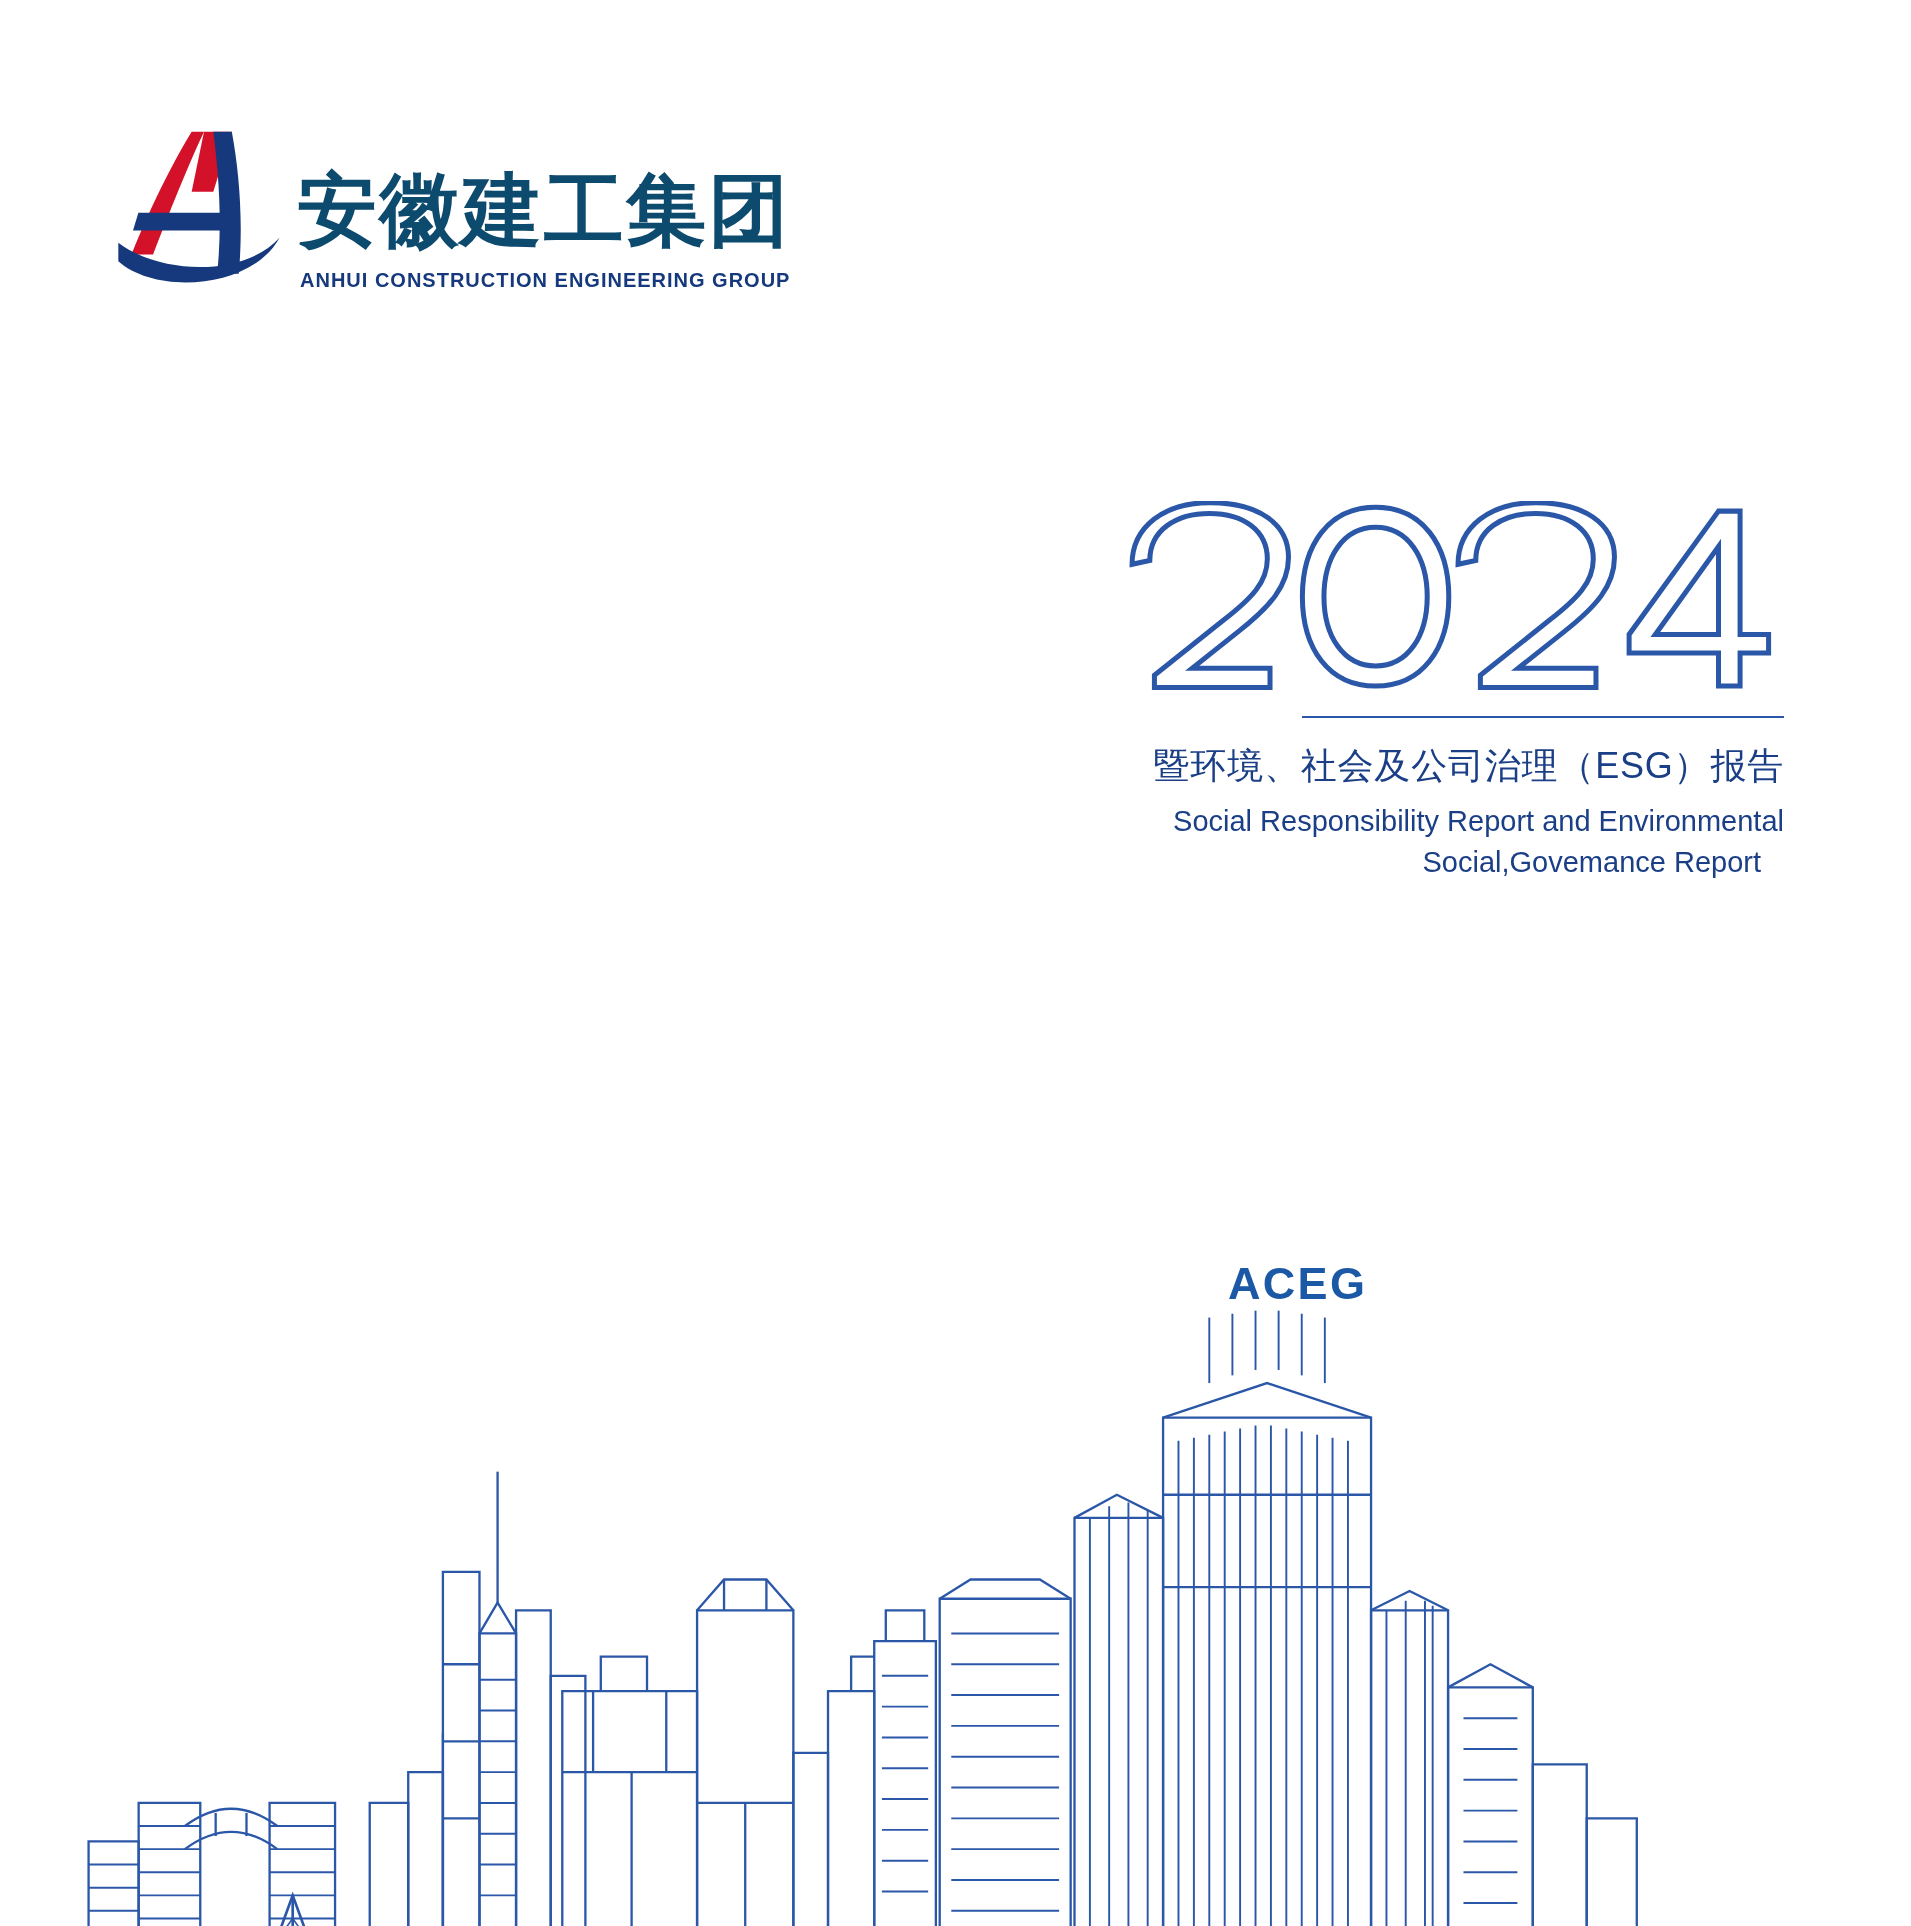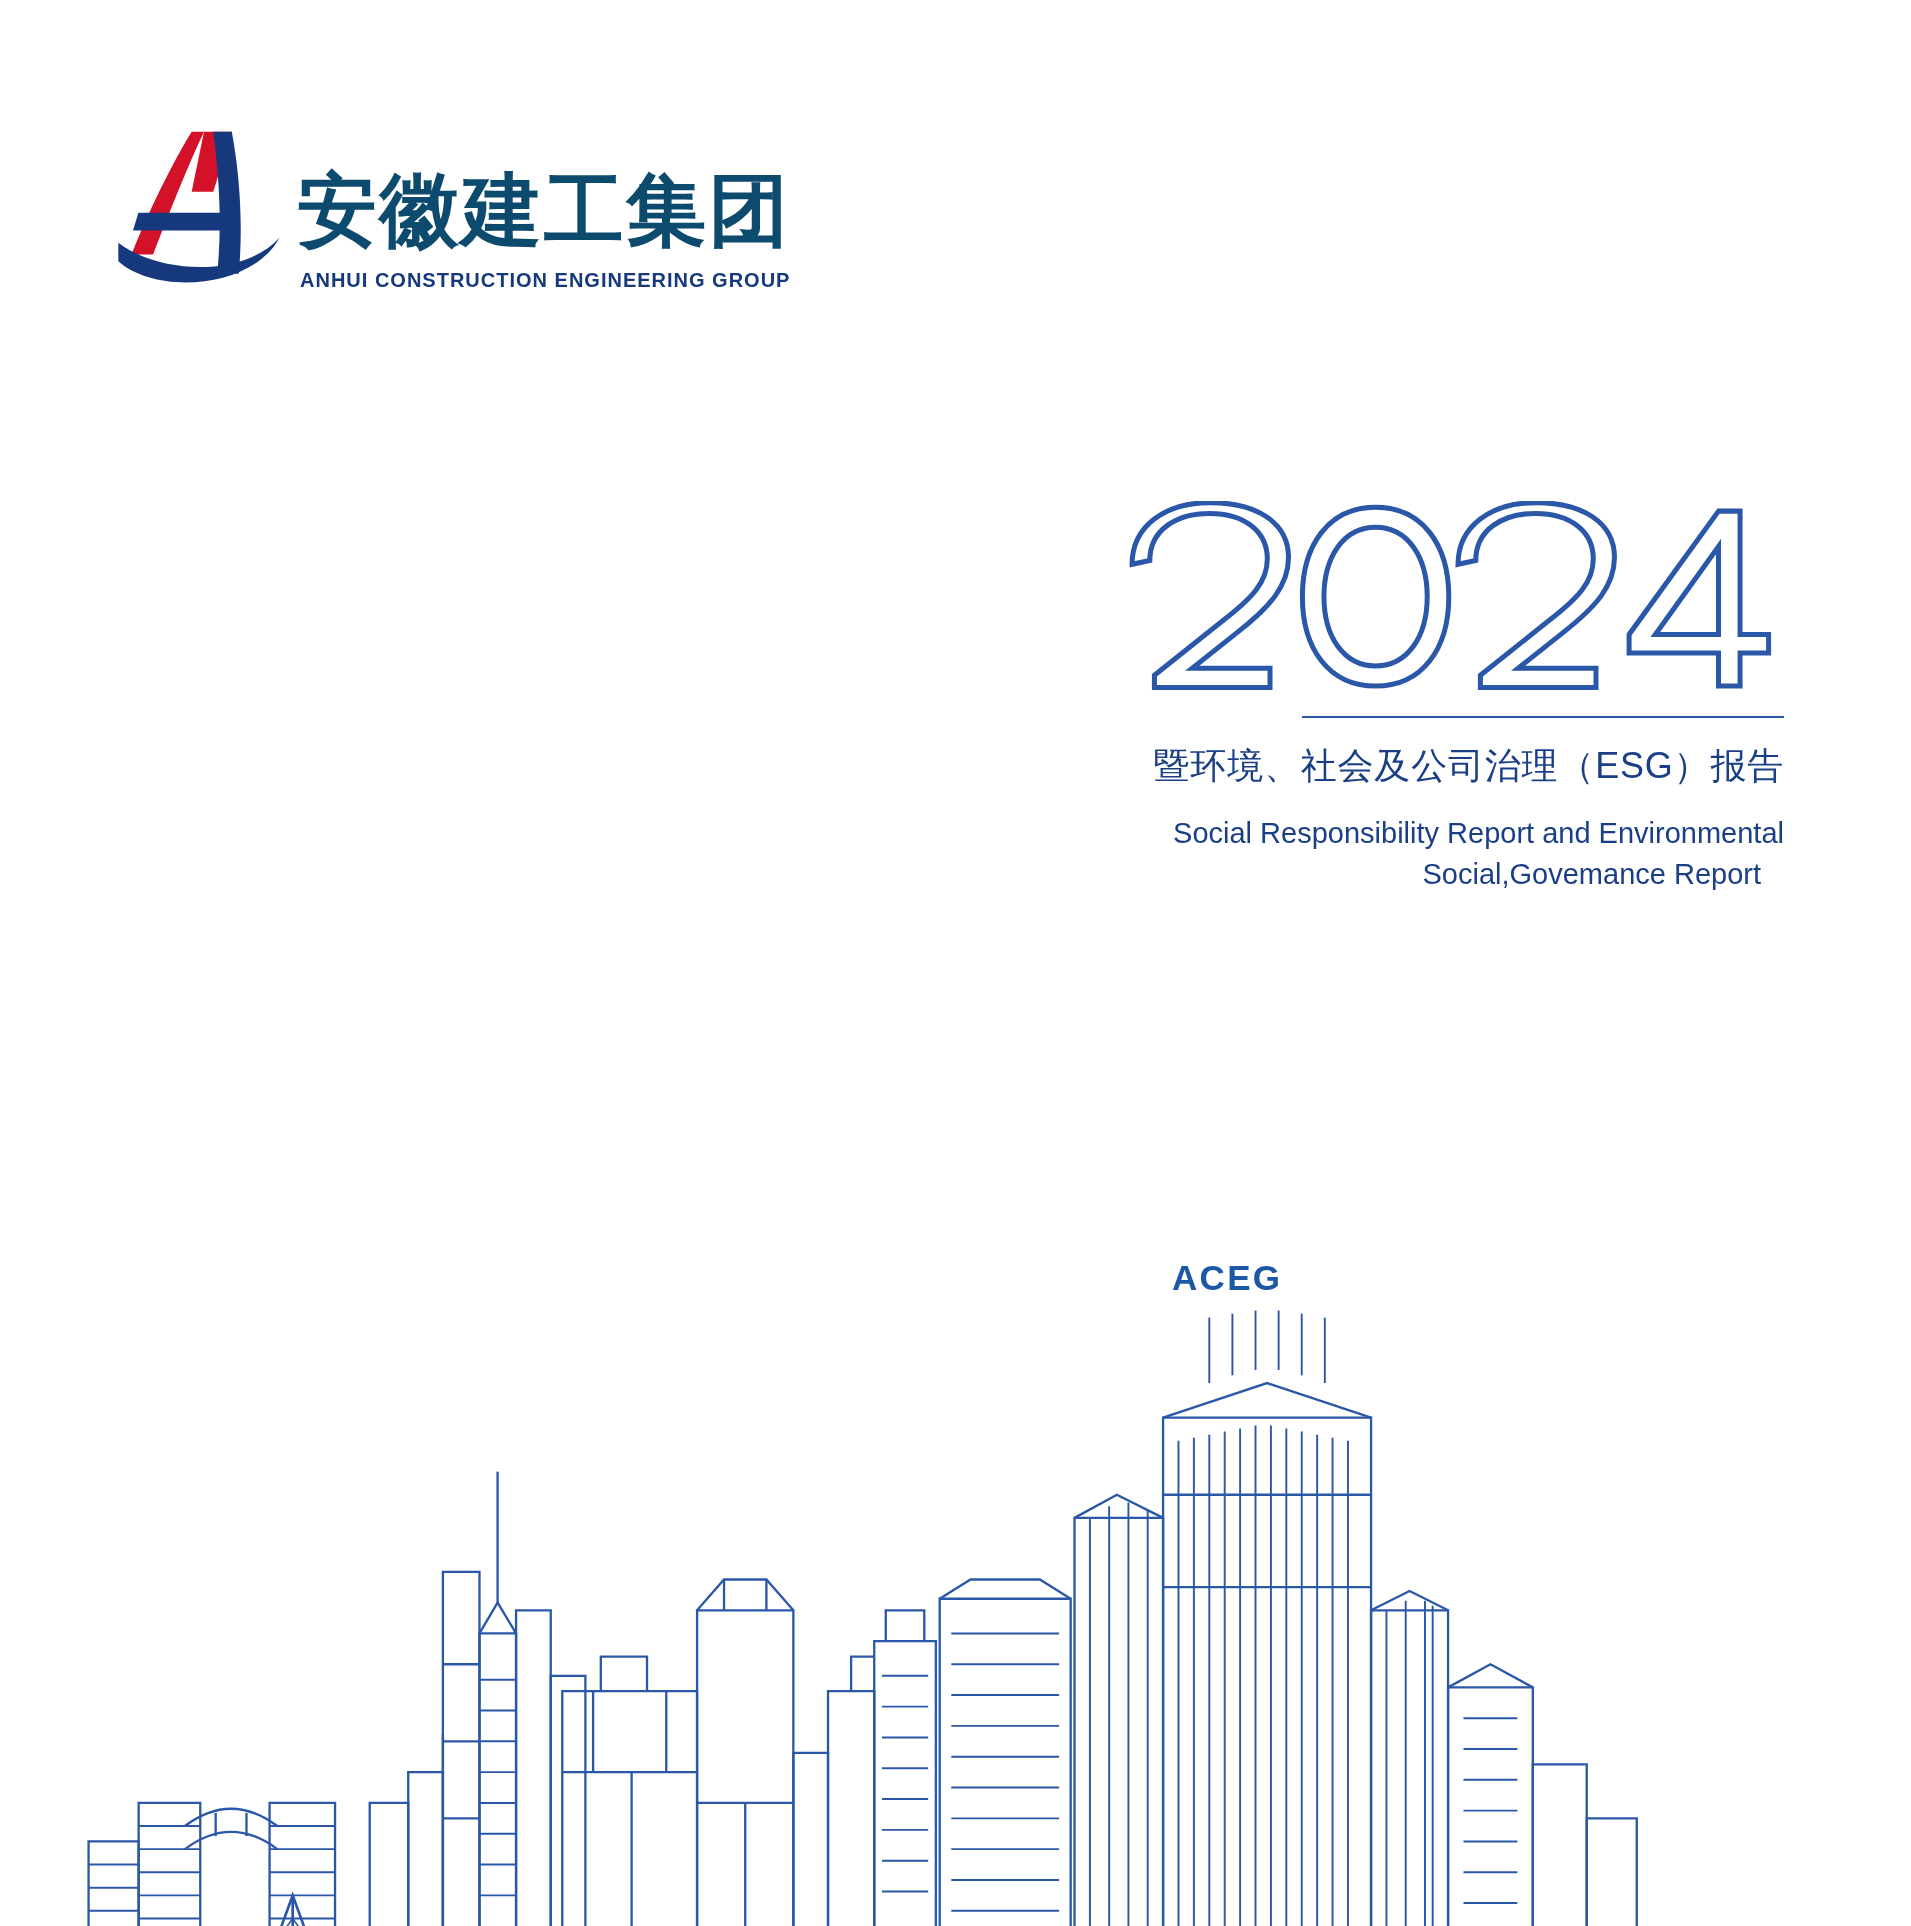--- a/index.html
+++ b/index.html
@@ -87,21 +87,21 @@
   }
   #subtitle-cn {
     margin-top: 24px;
     font-size: 36px;
     letter-spacing: 0.8px;
     color: #1b3f86;
     white-space: nowrap;
     text-align: right;
   }
   #subtitle-en {
-    margin-top: 22px;
+    margin-top: 10px;
     font-size: 29px;
     line-height: 1.42;
     color: #1b3f86;
     text-align: right;
     padding-left: 65px;
   }
   #subtitle-en span { display: block; }
   #subtitle-en .line2 { padding-right: 23px; }
 
   
@@ -109,23 +109,23 @@
     position: absolute;
     left: 0;
     top: 1202px;
     width: 1911px;
     height: 1391px;
   }
   #skyline svg { display: block; width: 100%; height: 100%; }
 
   #aceg-label {
     position: absolute;
-    left: 1172px;
+    left: 1228px;
     top: 1258px;
-    font-size: 35px;
+    font-size: 45px;
     font-weight: bold;
     letter-spacing: 2.3px;
     color: #1b58a6;
   }
 </style>
 </head>
 <body>
 
 <div id="logo-block">
 

